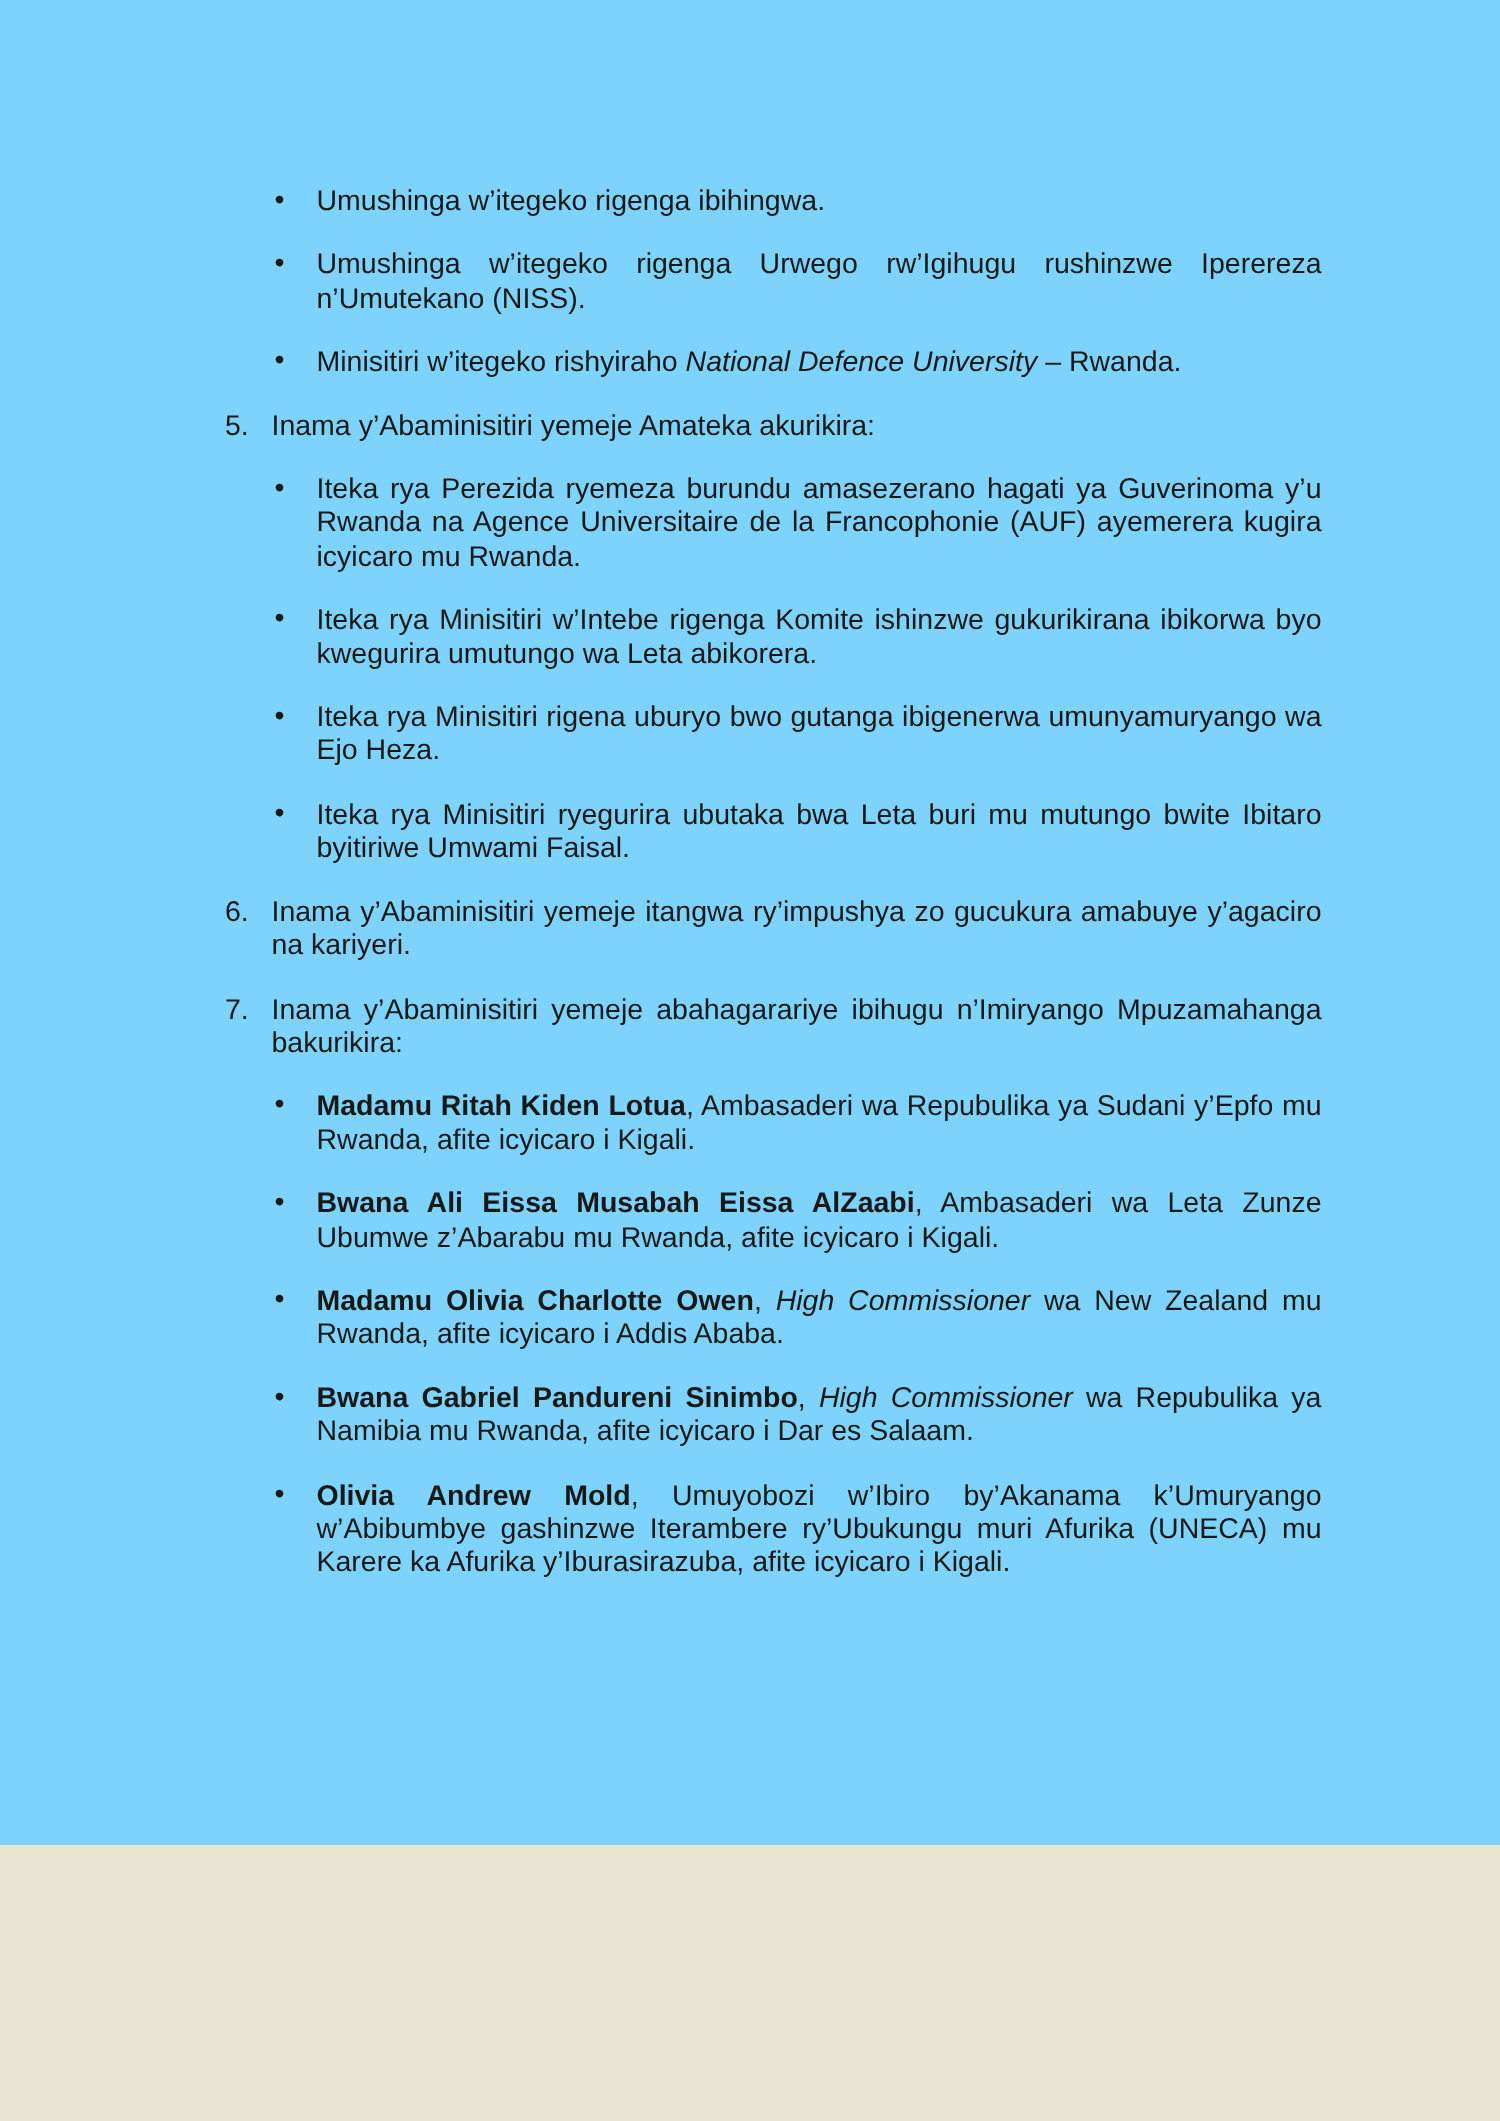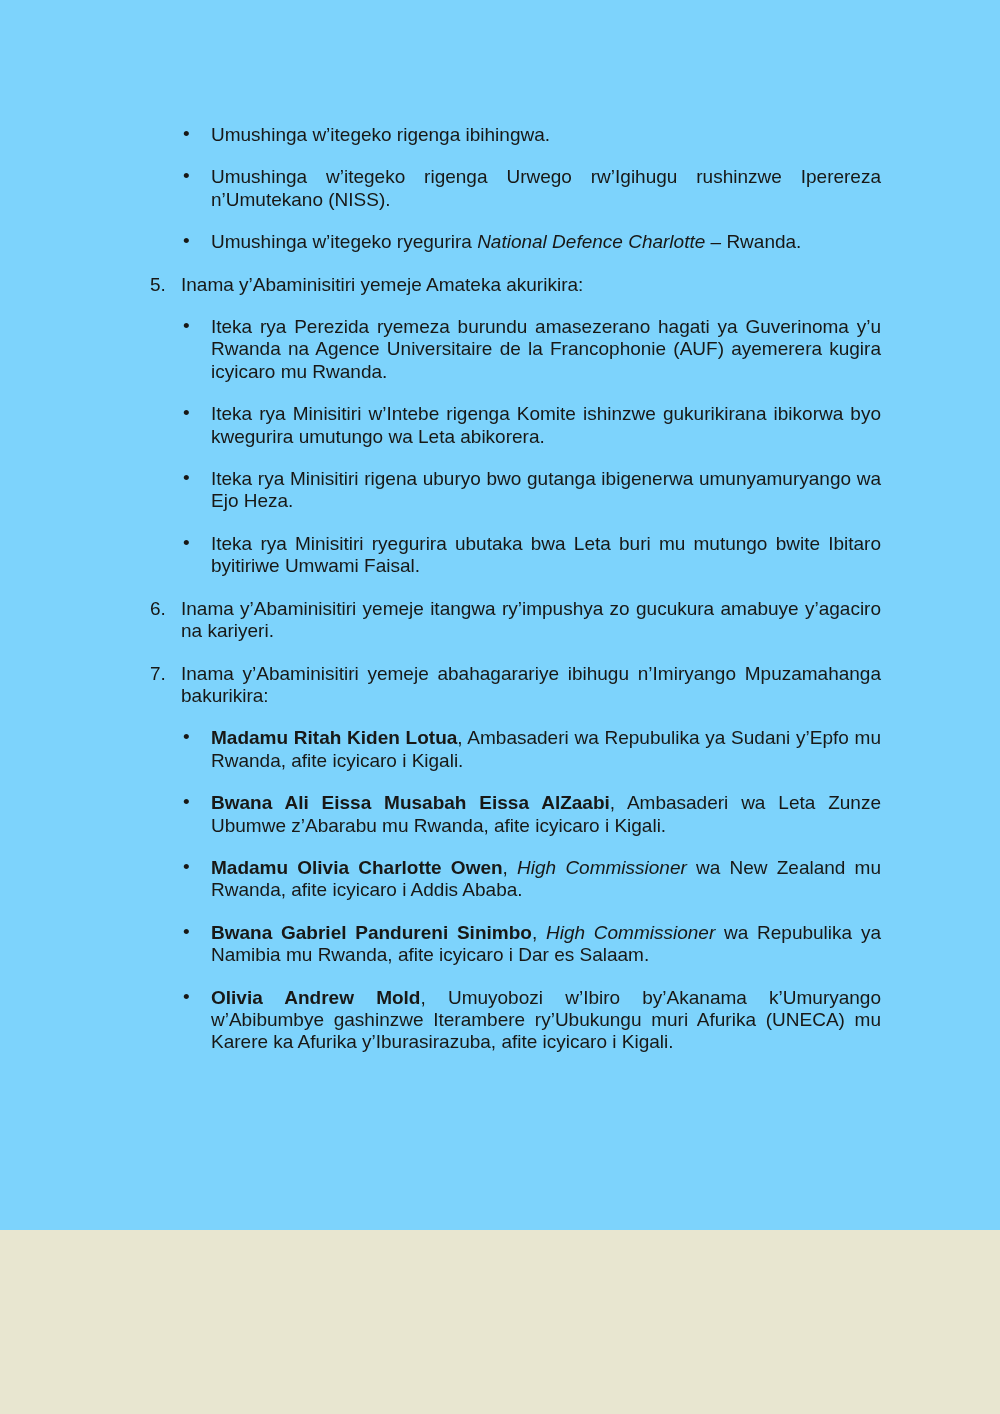--- a/index.html
+++ b/index.html
@@ -97,21 +97,21 @@
 
   <div class="content">
 
     <div class="bullet">
       <span>Umushinga w’itegeko rigenga ibihingwa.</span>
     </div>
     <div class="bullet">
       <span>Umushinga w’itegeko rigenga Urwego rw’Igihugu rushinzwe Iperereza n’Umutekano (NISS).</span>
     </div>
     <div class="bullet">
-      <span>Umushinga w’itegeko ryegurira </span><span class="i">National Defence Charlotte</span><span> – Rwanda.</span>
+      <span>Minisitiri w’itegeko rishyiraho </span><span class="i">National Defence University</span><span> – Rwanda.</span>
     </div>
 
     <div class="num-item sec">
       <span class="num">5.</span>
       <span>Inama y’Abaminisitiri yemeje Amateka akurikira:</span>
     </div>
 
     <div class="bullet sec">
       <span>Iteka rya Perezida ryemeza burundu amasezerano hagati ya Guverinoma y’u Rwanda na Agence Universitaire de la Francophonie (AUF) ayemerera kugira icyicaro mu Rwanda.</span>
     </div>

